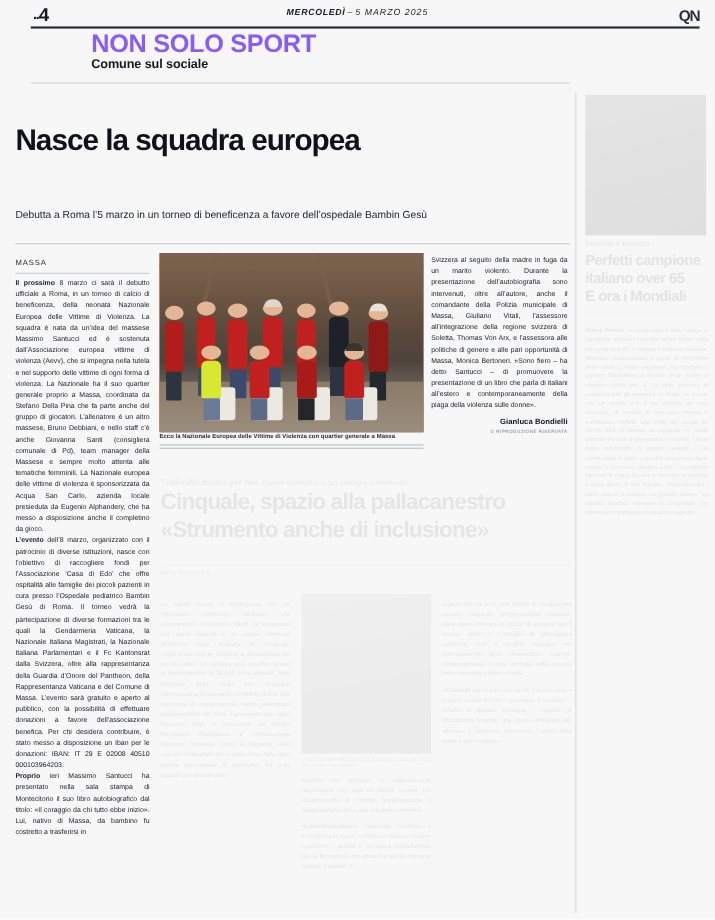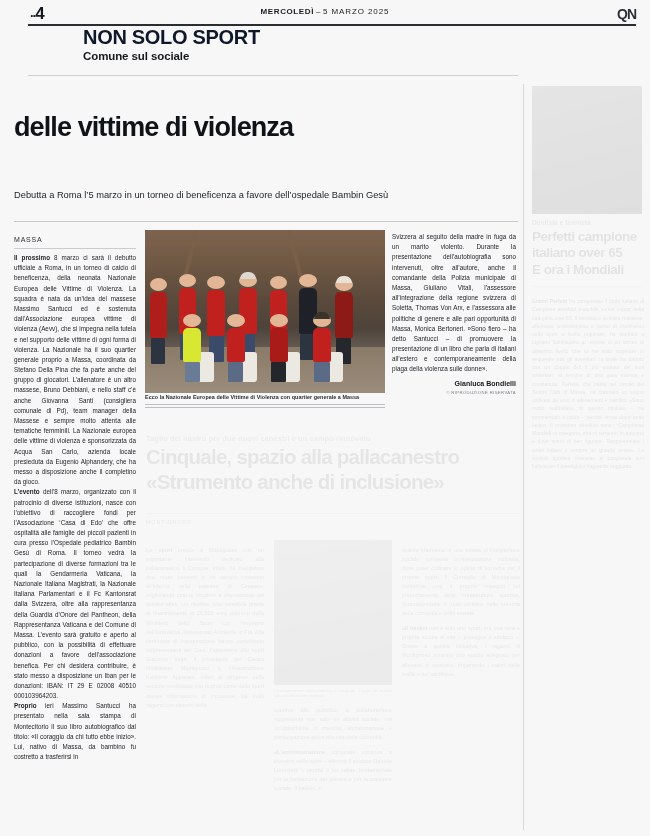--- a/index.html
+++ b/index.html
@@ -50,20 +50,21 @@
   }
   .dateline {
     position: absolute;
     left: 0;
     right: 0;
     top: 7px;
     text-align: center;
     font-size: 8px;
     letter-spacing: 0.6px;
     color: #1a1d21;
+    font-style: italic;
   }
   .dateline .day {
     font-weight: 700;
   }
   .dateline .dash {
     font-weight: 400;
     padding: 0 2px;
   }
   .dateline .date {
     font-weight: 400;
@@ -88,23 +89,23 @@
     background: #2a2d31;
   }
 
   
   .section-head {
     position: absolute;
     left: 83px;
     top: 27px;
   }
   .section-title {
-    font-size: 20px;
-    font-weight: 800;
-    color: #0f172a;
+    font-size: 23px;
+    font-weight: 800;
+    color: #8b5cf6;
     letter-spacing: -0.3px;
     line-height: 1.05;
     font-stretch: condensed;
   }
   .section-sub {
     font-size: 11.5px;
     font-weight: 800;
     color: #15181c;
     margin-top: 2px;
     letter-spacing: -0.1px;
@@ -442,21 +443,21 @@
   </div>
   <div class="rule-top"></div>
 
   <div class="section-head">
     <div class="section-title">NON SOLO SPORT</div>
     <div class="section-sub">Comune sul sociale</div>
   </div>
   <div class="rule-section"></div>
 
   <div class="headline">
-    <div>delle vittime di violenza</div>
+    <div>Nasce la squadra europea</div>
   </div>
   <div class="subhead">
     <div>Debutta a Roma l’5 marzo in un torneo di beneficenza a favore dell’ospedale Bambin Gesù</div>
   </div>
   <div class="rule-underhead"></div>
 
   <div class="dept-label">MASSA</div>
   <div class="rule-dept"></div>
 
   <div class="col col-left">

